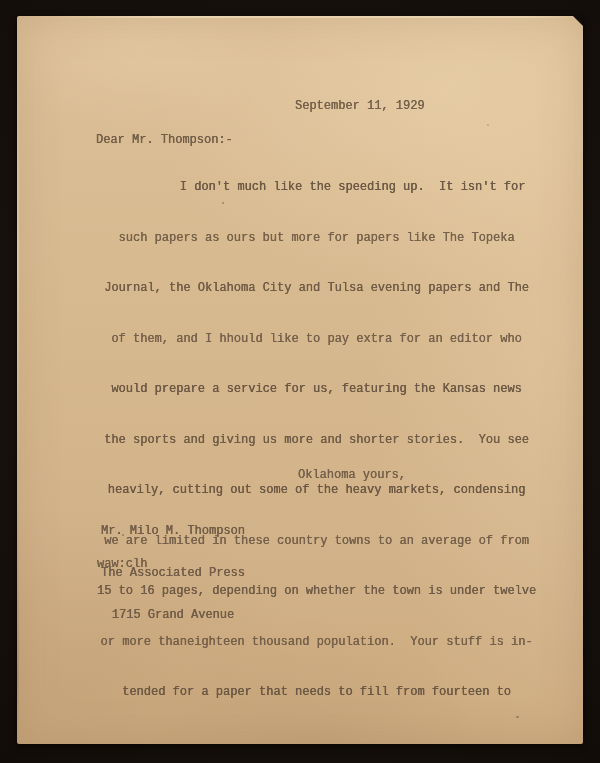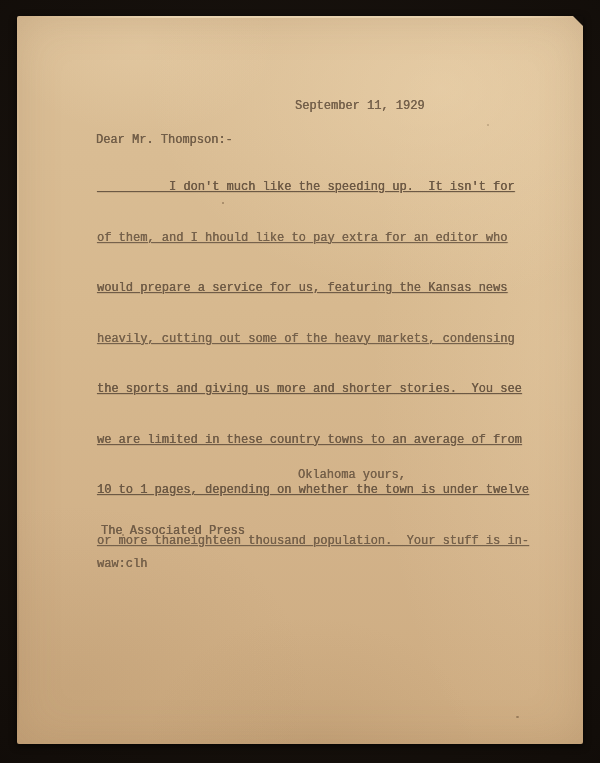--- a/index.html
+++ b/index.html
@@ -28,22 +28,23 @@
   }
   .corner-fold{
     position:absolute;top:0;right:0;width:0;height:0;
     border-top:10px solid #120d09;border-left:10px solid transparent;
   }
   .type{
     position:absolute;
     font-family:"Liberation Mono","DejaVu Sans Mono",monospace;
     font-size:12px;color:#6c5945;white-space:pre;
     text-shadow:0.2px 0.2px 0.6px rgba(92,72,52,.8), -0.2px 0 0.5px rgba(92,72,52,.35);
+    text-align:center;
   }
-  .tline{height:22.5px;line-height:22.5px;text-decoration:underline;}
+  .tline{height:22.5px;line-height:22.5px;}
   .tline:nth-child(2n){opacity:.90}
   .tline:nth-child(3n){opacity:.96}
   .rline{height:13.8px;line-height:13.8px;}
   #date{left:278px;top:83px;opacity:.92}
   #salutation{left:79px;top:117px;opacity:.95}
   #body{left:80px;top:132px;}
   #closing{left:281px;top:452px;opacity:.9}
   #recipient{left:84px;top:481px;opacity:.95}
   #reference{left:80px;top:541px;opacity:.9}
   .speck{position:absolute;border-radius:50%;background:rgba(95,72,48,.5);}
@@ -63,32 +64,37 @@
     <div class="speck s2"></div>
     <div class="speck s3"></div>
     <div class="speck s4"></div>
 
     <div class="type" id="date">September 11, 1929</div>
 
     <div class="type" id="salutation">Dear Mr. Thompson:-</div>
 
     <div class="type" id="body">
       <div class="tline">          I don't much like the speeding up.  It isn't for</div>
+      <div class="tline">such papers as ours but more for papers like The Topeka</div>
+      <div class="tline">Journal, the Oklahoma City and Tulsa evening papers and The</div>
       <div class="tline">of them, and I hhould like to pay extra for an editor who</div>
       <div class="tline">would prepare a service for us, featuring the Kansas news</div>
+      <div class="tline">the sports and giving us more and shorter stories.  You see</div>
       <div class="tline">heavily, cutting out some of the heavy markets, condensing</div>
-      <div class="tline">the sports and giving us more and shorter stories.  You see</div>
       <div class="tline">we are limited in these country towns to an average of from</div>
-      <div class="tline">10 to 1 pages, depending on whether the town is under twelve</div>
+      <div class="tline">15 to 16 pages, depending on whether the town is under twelve</div>
       <div class="tline">or more thaneighteen thousand population.  Your stuff is in-</div>
+      <div class="tline">tended for a paper that needs to fill from fourteen to</div>
       
       
     </div>
 
     <div class="type" id="closing">Oklahoma yours,</div>
 
     <div class="type" id="recipient">
+      <div class="rline">Mr. Milo M. Thompson</div>
       <div class="rline">The Associated Press</div>
+      <div class="rline">1715 Grand Avenue</div>
     </div>
 
     <div class="type" id="reference">waw:clh</div>
   </div>
 </div>
 
 </body></html>

